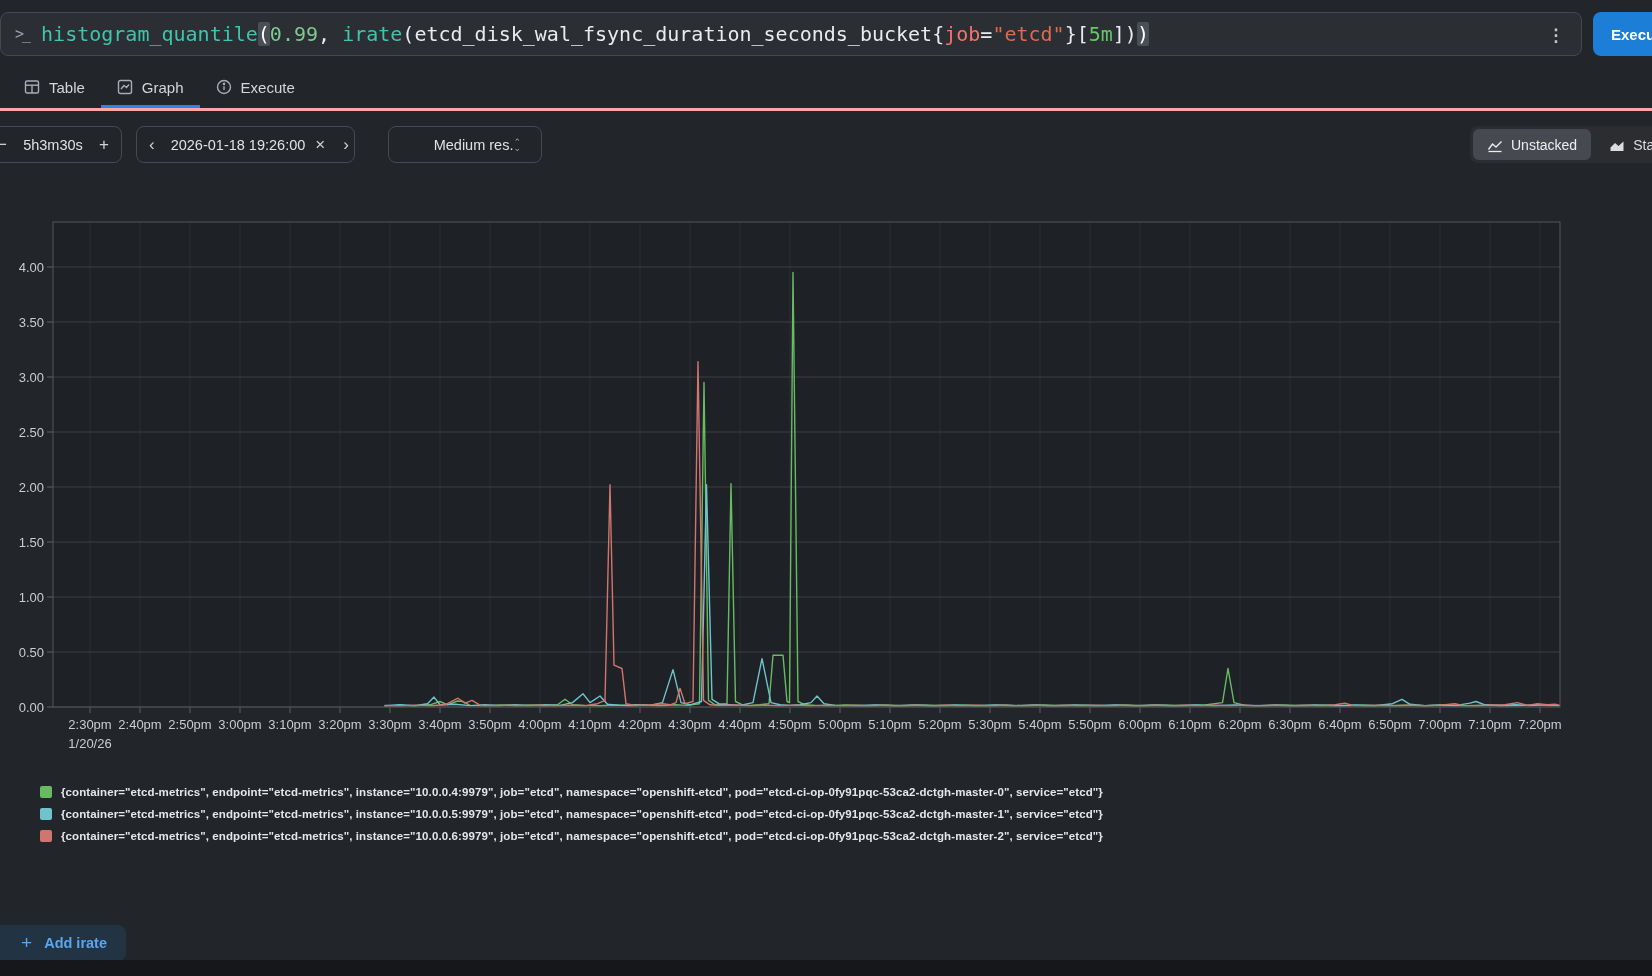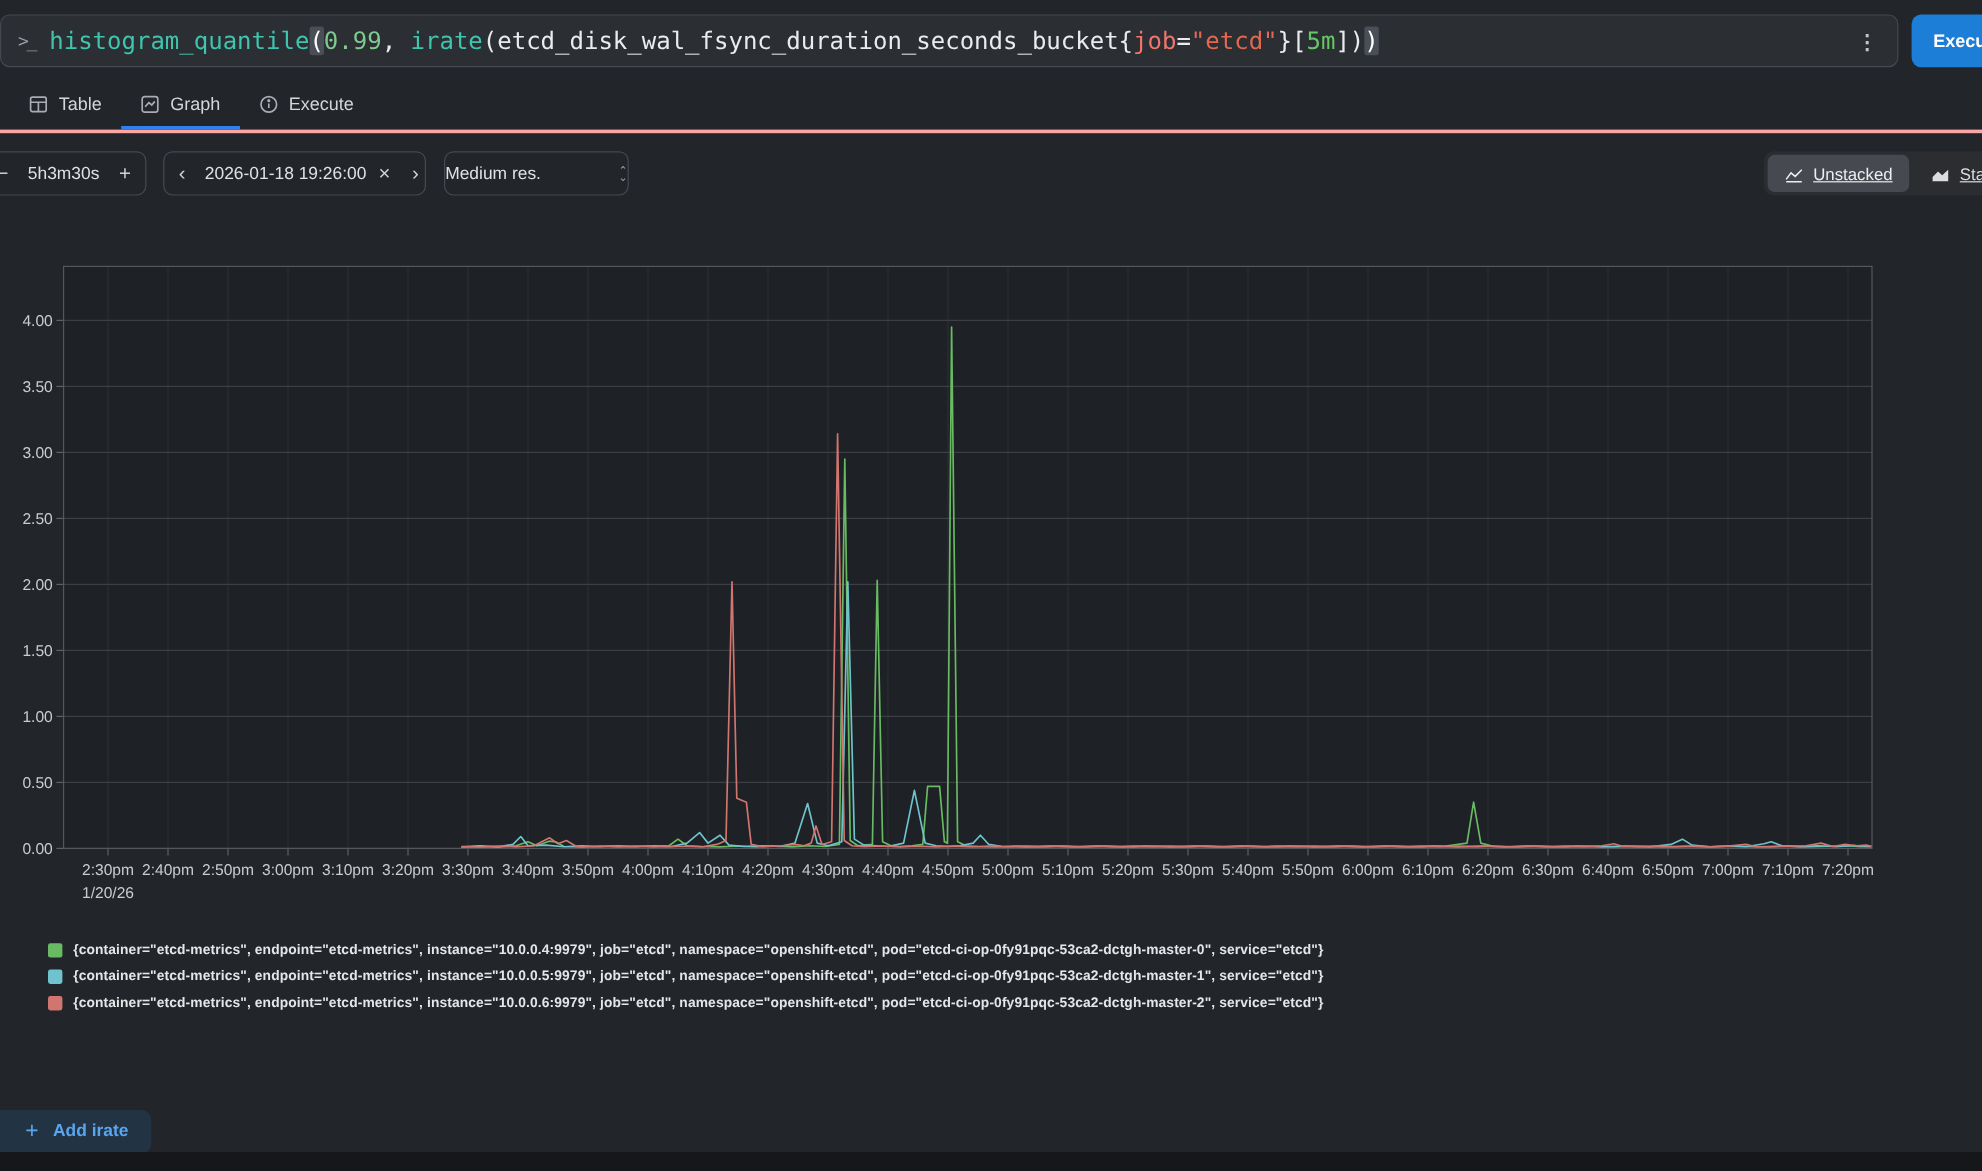--- a/index.html
+++ b/index.html
@@ -41,26 +41,26 @@
   .tab svg { display:block; }
   
   .toolbar { position:absolute; top:126px; left:0; width:1652px; height:38px; }
   .ctl-group { position:absolute; height:37px; border:1px solid #46494f; border-radius:8px;
     display:flex; align-items:center; background:transparent; font-size:14.5px; color:#dfe2e5;}
   .ctl-btn { background:none; border:none; color:#cfd3d7; font-size:17px; cursor:pointer;
     padding:0 12px; height:100%; display:flex; align-items:center; font-family:"Liberation Sans",sans-serif;}
   .ctl-value { padding:0 4px; white-space:nowrap; }
   .duration-group { left:-16px; width:138px; justify-content:space-between; }
   .datetime-group { left:136px; width:219px; justify-content:space-between; }
-  .res-select { left:370px; width:154px; justify-content:space-between; padding:0 0; cursor:pointer; }
+  .res-select { left:388px; width:154px; justify-content:flex-end; padding:0 20px; cursor:pointer; }
   .sel-caret { color:#9da1a6; display:flex; flex-direction:column; line-height:6px; font-size:9px; }
   .stack-group { position:absolute; left:1470px; top:0; height:37px; width:320px;
     background:#2b2d31; border-radius:8px; display:flex; align-items:center; padding:3px; gap:4px;}
   .stack-seg { display:flex; align-items:center; gap:8px; height:31px; padding:0 14px;
-    border-radius:6px; font-size:14px; color:#dadce0; cursor:pointer; white-space:nowrap;text-decoration:underline;}
+    border-radius:6px; font-size:14px; color:#dadce0; cursor:pointer; white-space:nowrap;}
   .stack-seg.active { background:#46494f; color:#eceef0; }
   
   #chart { position:absolute; top:210px; left:0; }
   
   #legend { position:absolute; top:786px; left:40px; }
   .legend-row { display:flex; align-items:center; margin-bottom:10px; cursor:pointer; }
   .legend-swatch { width:12px; height:12px; border-radius:2px; margin-right:9px; flex:none; }
   .legend-label { font-size:11.5px; font-weight:bold; color:#e4e6e9; letter-spacing:.1px; white-space:nowrap;}
   
   .add-query {

